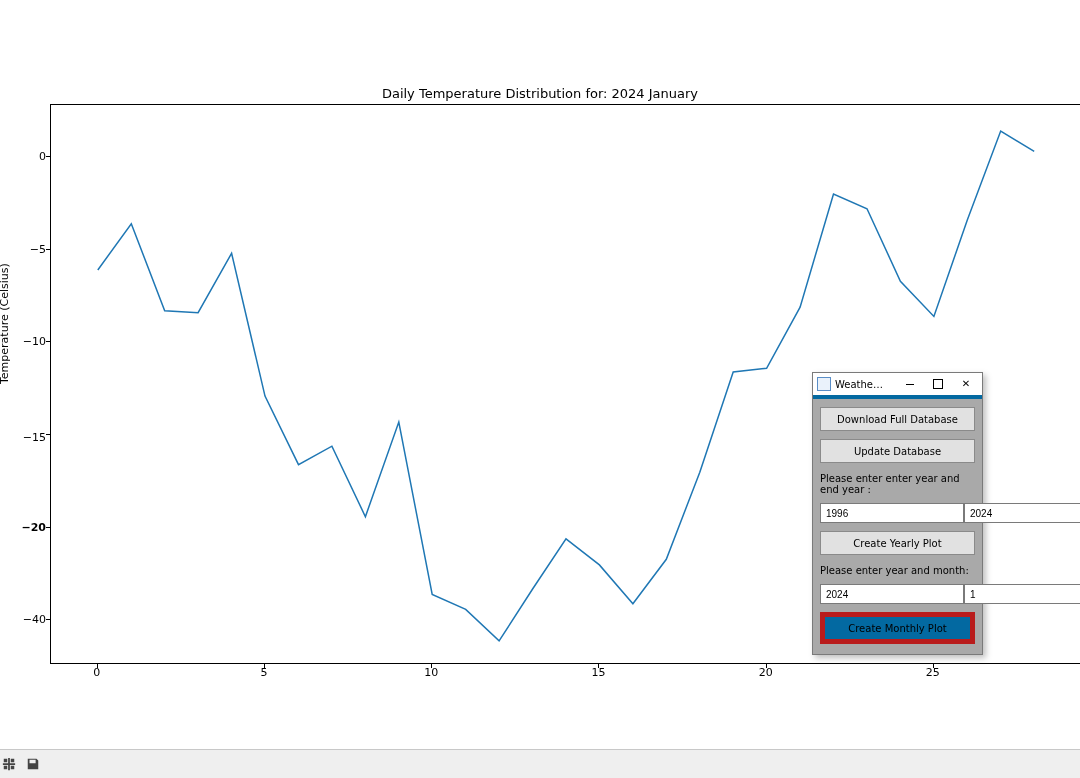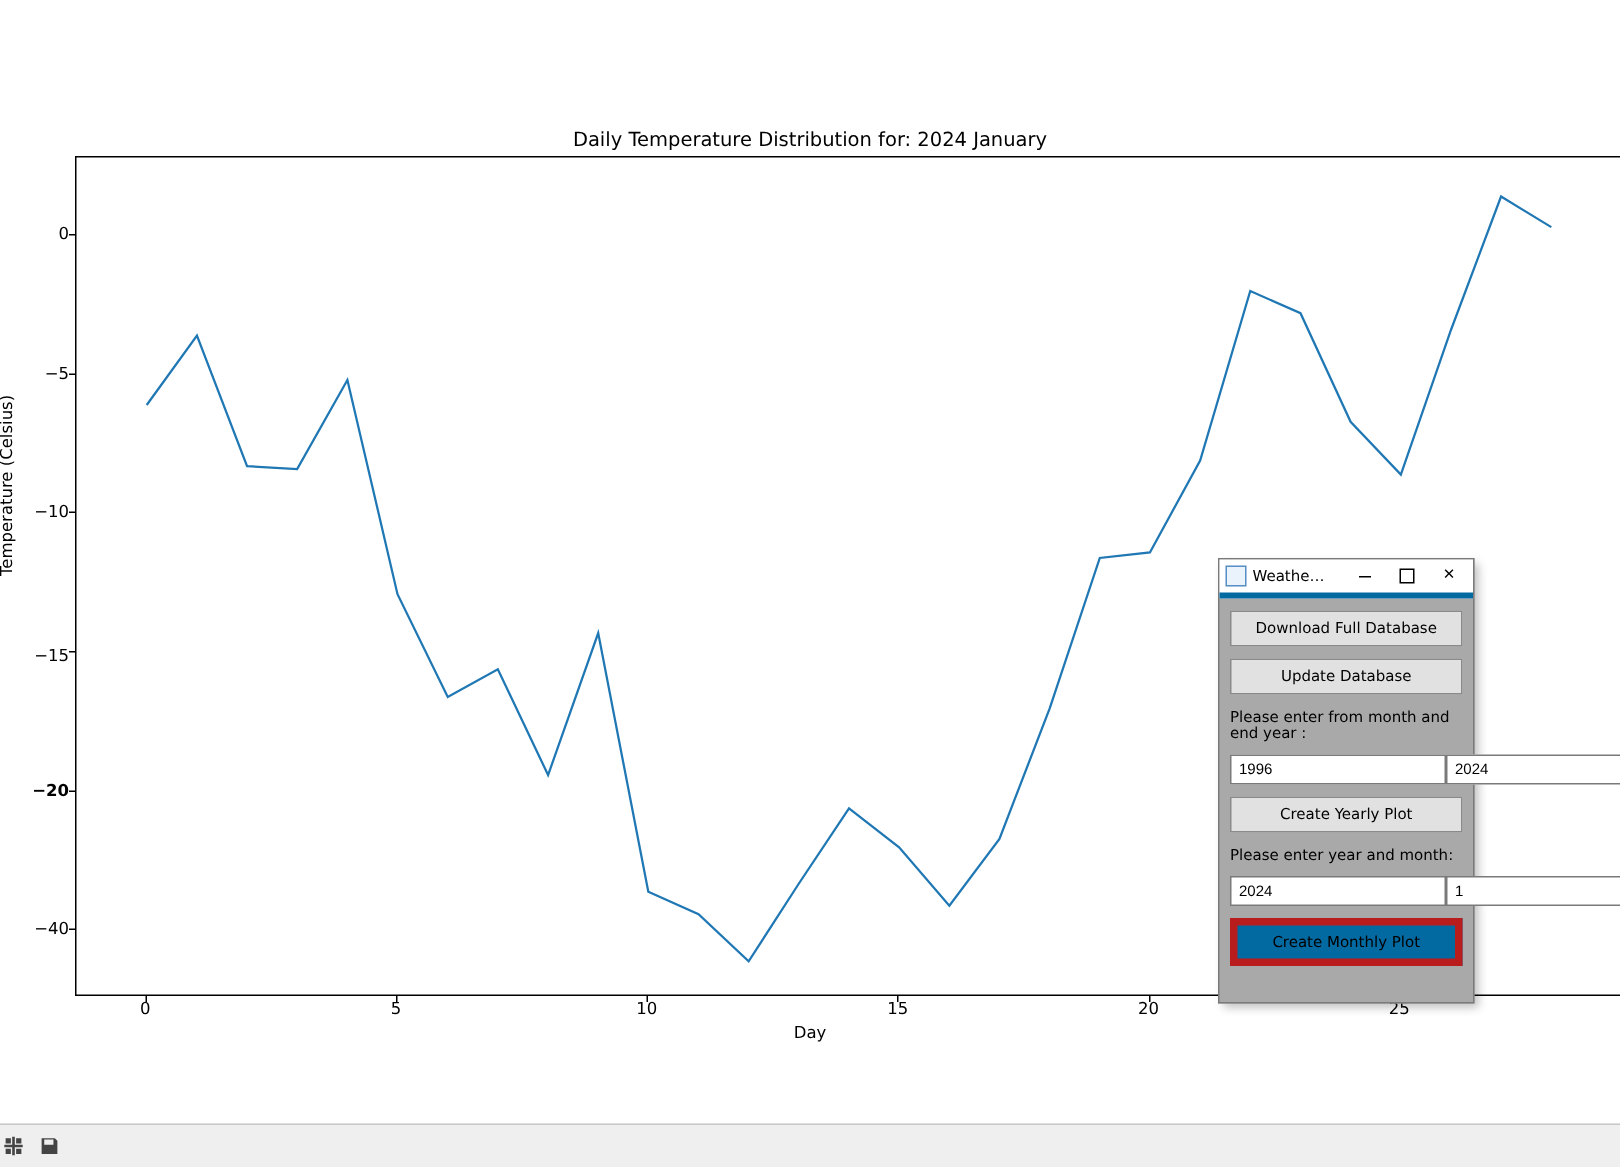--- a/index.html
+++ b/index.html
@@ -151,21 +151,21 @@
     font-size: 10px;
     line-height: 1;
     background: #fff;
     cursor: default;
   }
   .win-btn.min::before { content: ""; display:block; width:8px; height:1px; background:#000; }
   .win-btn.max::before { content: ""; display:block; width:8px; height:8px; border:1px solid #000; }
   .win-btn.close::before { content:"✕"; font-size:10px; color:#000; }
 
   .dialog-body {
-    padding: 8px 7px 24px 7px;
+    padding: 8px 7px 10px 7px;
     display: flex;
     flex-direction: column;
     gap: 8px;
   }
   .dlg-button {
     height: 22px;
     background: #e1e1e1;
     border: 1px solid #8a8a8a;
     font-size: 10px;
     display: flex;
@@ -219,21 +219,20 @@
     color: #333;
   }
   .tb-btn svg { width: 14px; height: 14px; }
 </style>
 </head>
 <body>
 
 <div class="chart-wrap">
   <div class="chart-title">Daily Temperature Distribution for: 2024 January</div>
   <div class="ylabel">Temperature (Celsius)</div>
-  <div class="xlabel">Day</div>
 
   <div class="plot-area">
     <svg class="line-svg">
       <path class="line-path" id="line-path" d="M46.8 165.0 L80.3 118.7 L113.7 205.8 L147.1 207.7 L180.6 148.3 L214.0 291.1 L247.5 359.7 L280.9 341.2 L314.4 411.7 L347.8 317.1 L381.2 489.5 L414.7 504.4 L448.1 535.9 L481.6 484.0 L515.0 433.9 L548.4 459.9 L581.9 498.8 L615.3 454.3 L648.8 367.2 L682.2 267.0 L715.6 263.3 L749.1 202.1 L782.5 89.0 L816.0 103.8 L849.4 176.2 L882.9 211.4 L916.3 115.0 L949.7 26.0 L983.2 46.4 "></path>
     </svg>
   </div>
 
   <div id="yticks">
       <div class="tick-mark-y" style="top: 619.497px;"></div>
       <div class="tick-label tick-y" style="top: 619.497px;">−40</div>
@@ -269,21 +268,21 @@
     <span class="app-icon"></span>
     <span class="title-text">Weathe…</span>
     <span class="spacer"></span>
     <span class="win-btn min"></span>
     <span class="win-btn max"></span>
     <span class="win-btn close"></span>
   </div>
   <div class="dialog-body">
     <div class="dlg-button">Download Full Database</div>
     <div class="dlg-button">Update Database</div>
-    <div class="dlg-label">Please enter from month and end year :</div>
+    <div class="dlg-label">Please enter enter year and end year :</div>
     <div class="dlg-row">
       <input class="dlg-input" value="1996" style="">
       <input class="dlg-input" value="2024" style="">
     </div>
     <div class="dlg-button">Create Yearly Plot</div>
     <div class="dlg-label">Please enter year and month:</div>
     <div class="dlg-row">
       <input class="dlg-input" value="2024" style="">
       <input class="dlg-input" value="1" style="">
     </div>

